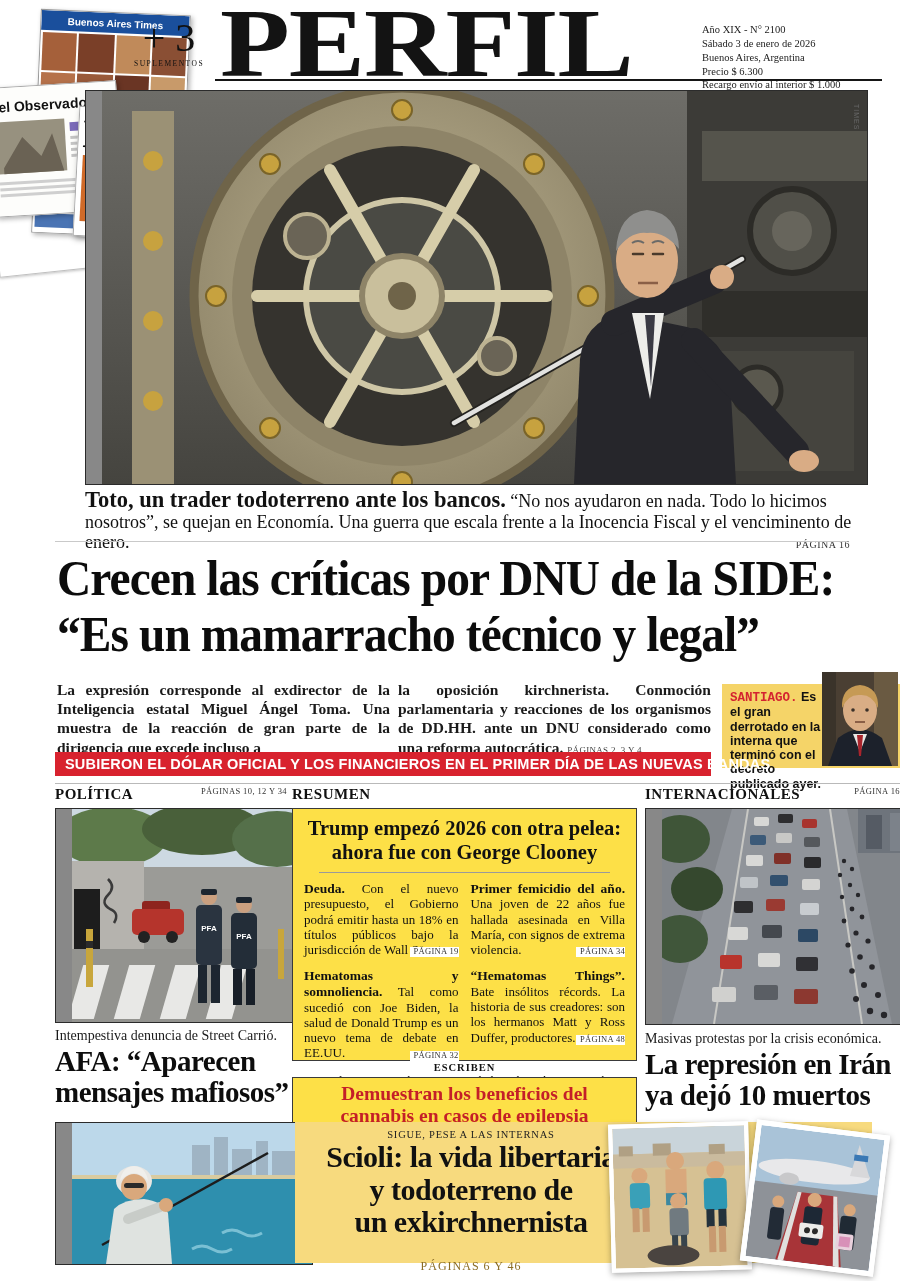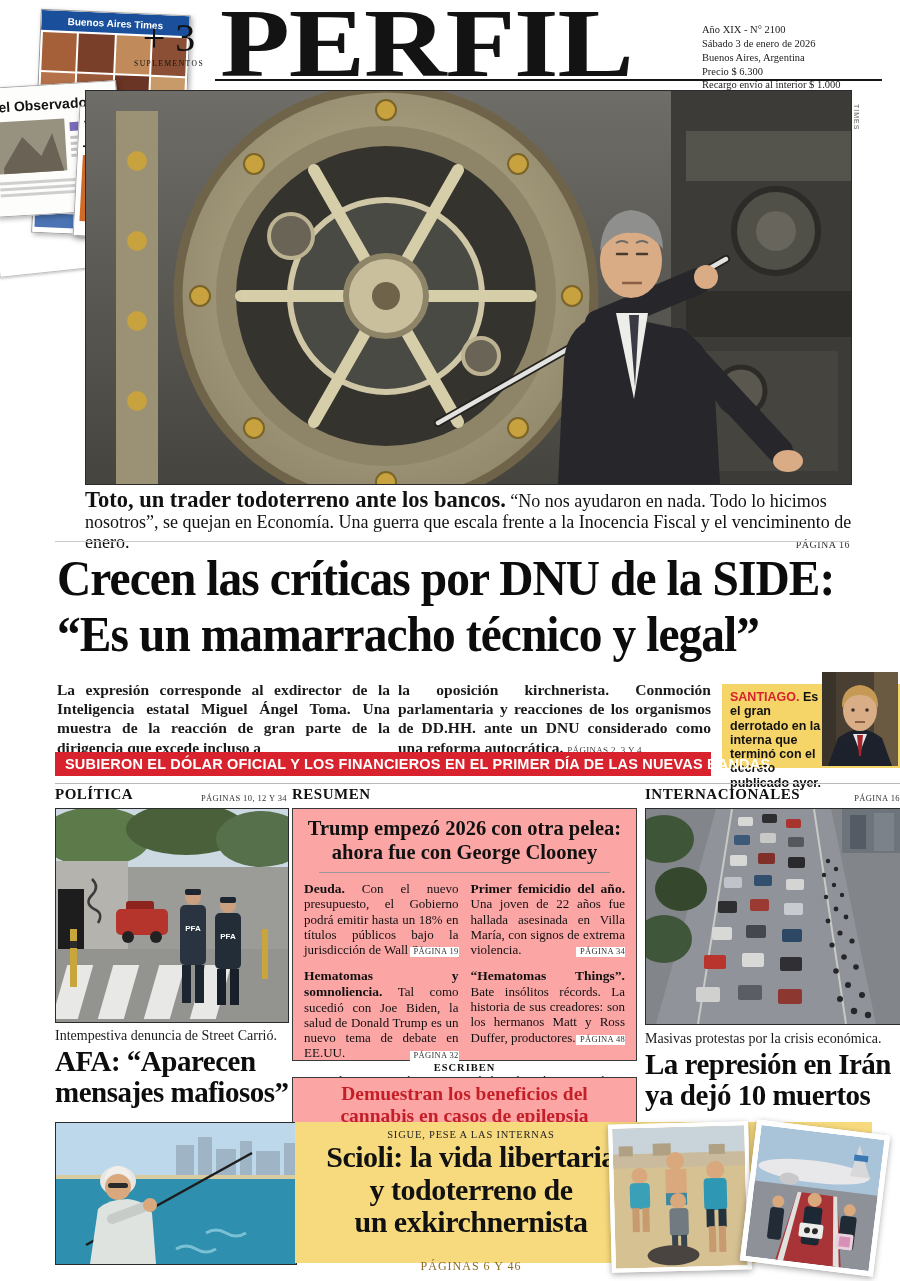--- a/index.html
+++ b/index.html
@@ -9,50 +9,50 @@
   
   #logo{left:220px;top:-12px;font-size:97px;font-weight:900;letter-spacing:-1px;
         transform:scaleX(1.18);transform-origin:left top;color:#131313;white-space:nowrap;}
   #plus3{left:134px;top:18px;width:70px;text-align:center;}
   #plus3 .plus{font-size:40px;font-weight:400;line-height:1;}
   #plus3 .lbl{font-size:7.5px;letter-spacing:1.5px;margin-top:1px;}
   #edition{left:702px;top:23px;width:195px;font-size:10.5px;line-height:1.32;color:#222;}
   #mast-rule{left:215px;top:79px;width:667px;border-top:2px solid #161616;height:0;}
   .sheet{background:#fff;border:1px solid #bfbfbf;box-shadow:0 1px 3px rgba(0,0,0,.25);}
   
-  .photo{border:1px solid #2b2b2b;overflow:hidden;background:#888;}
+  .photo{border:1px solid #2b2b2b;overflow:hidden;background:#888;padding-left:16px;}
   .photo svg{display:block;}
   #credit-times{left:853px;top:104px;writing-mode:vertical-rl;font-size:7px;
         letter-spacing:1px;color:#666;font-family:"Liberation Sans",sans-serif;}
   
   #lead-caption{left:85px;top:487px;width:767px;line-height:1.12;}
   #lead-caption .lead{font-size:22.5px;font-weight:700;}
   #lead-caption .txt{font-size:18px;}
   #lead-caption .pg{position:absolute;right:2px;bottom:2px;font-size:10px;color:#333;letter-spacing:.5px;}
   #thin-div{left:55px;top:541px;width:792px;border-top:1px solid #c9c9c9;height:0;}
   
   .bighead{font-size:51px;font-weight:700;white-space:nowrap;transform:scaleX(.93);
            transform-origin:left top;color:#0c0c0c;letter-spacing:-1px;line-height:1;}
   
   .deck{font-size:15.5px;font-weight:700;line-height:1.24;text-align:justify;color:#1a1a1a;}
   .deck .pg{font-size:9px;font-weight:400;color:#444;letter-spacing:.3px;}
   #santiago{left:722px;top:684px;width:178px;height:84px;background:#f5d468;}
   #santiago .txt{position:absolute;left:8px;top:6px;width:94px;font-family:"Liberation Sans",sans-serif;
                  font-size:12.5px;font-weight:700;line-height:1.14;color:#111;}
-  #santiago .txt .lead{color:#d42430;}
+  #santiago .txt .lead{color:#d42430;font-family:Liberation Mono, monospace;}
   #banner{left:55px;top:752px;width:656px;height:24px;background:#d8222e;color:#fff;
           font-family:"Liberation Sans",sans-serif;font-size:14.5px;font-weight:700;
           line-height:24px;padding-left:10px;box-sizing:border-box;white-space:nowrap;letter-spacing:.2px;}
   #sect-rule{left:55px;top:783px;width:845px;border-top:1px solid #b9b9b9;height:0;}
   
-  .sect{display:flex;justify-content:space-between;align-items:flex-end;}
+  .sect{display:flex;justify-content:space-between;align-items:flex-start;}
   .sect .name{font-size:15px;font-weight:700;letter-spacing:.5px;}
   .sect .pg{font-size:8.5px;color:#333;letter-spacing:.4px;}
   
-  .rbox{border:1.5px solid #3a3a3a;box-sizing:border-box;background:#fca5a5;font-family:Liberation Serif, serif;}
+  .rbox{border:1.5px solid #3a3a3a;box-sizing:border-box;background:#fde047;font-family:Liberation Serif, serif;}
   #trump-head{text-align:center;font-size:20.5px;font-weight:700;line-height:1.16;margin-top:8px;}
   #trump-rule{border-top:1px solid #9a9a9a;margin:7px 26px 0 26px;}
   #briefs{display:flex;gap:12px;padding:8px 11px 0 11px;}
   #briefs .col{width:50%;}
   .brief{position:relative;font-size:13px;line-height:1.17;margin-bottom:11px;text-align:justify;}
   .brief b{font-size:13.5px;}
   .brief .pg{position:absolute;right:0;bottom:0;font-size:8.5px;color:#333;letter-spacing:.3px;background:#fff;padding-left:4px;}
   #escriben{text-align:center;margin-top:1px;}
   #escriben .t{font-size:10.5px;font-weight:700;letter-spacing:1px;}
   #escriben .n{font-size:12.5px;font-style:italic;line-height:1.2;margin-top:1px;}

